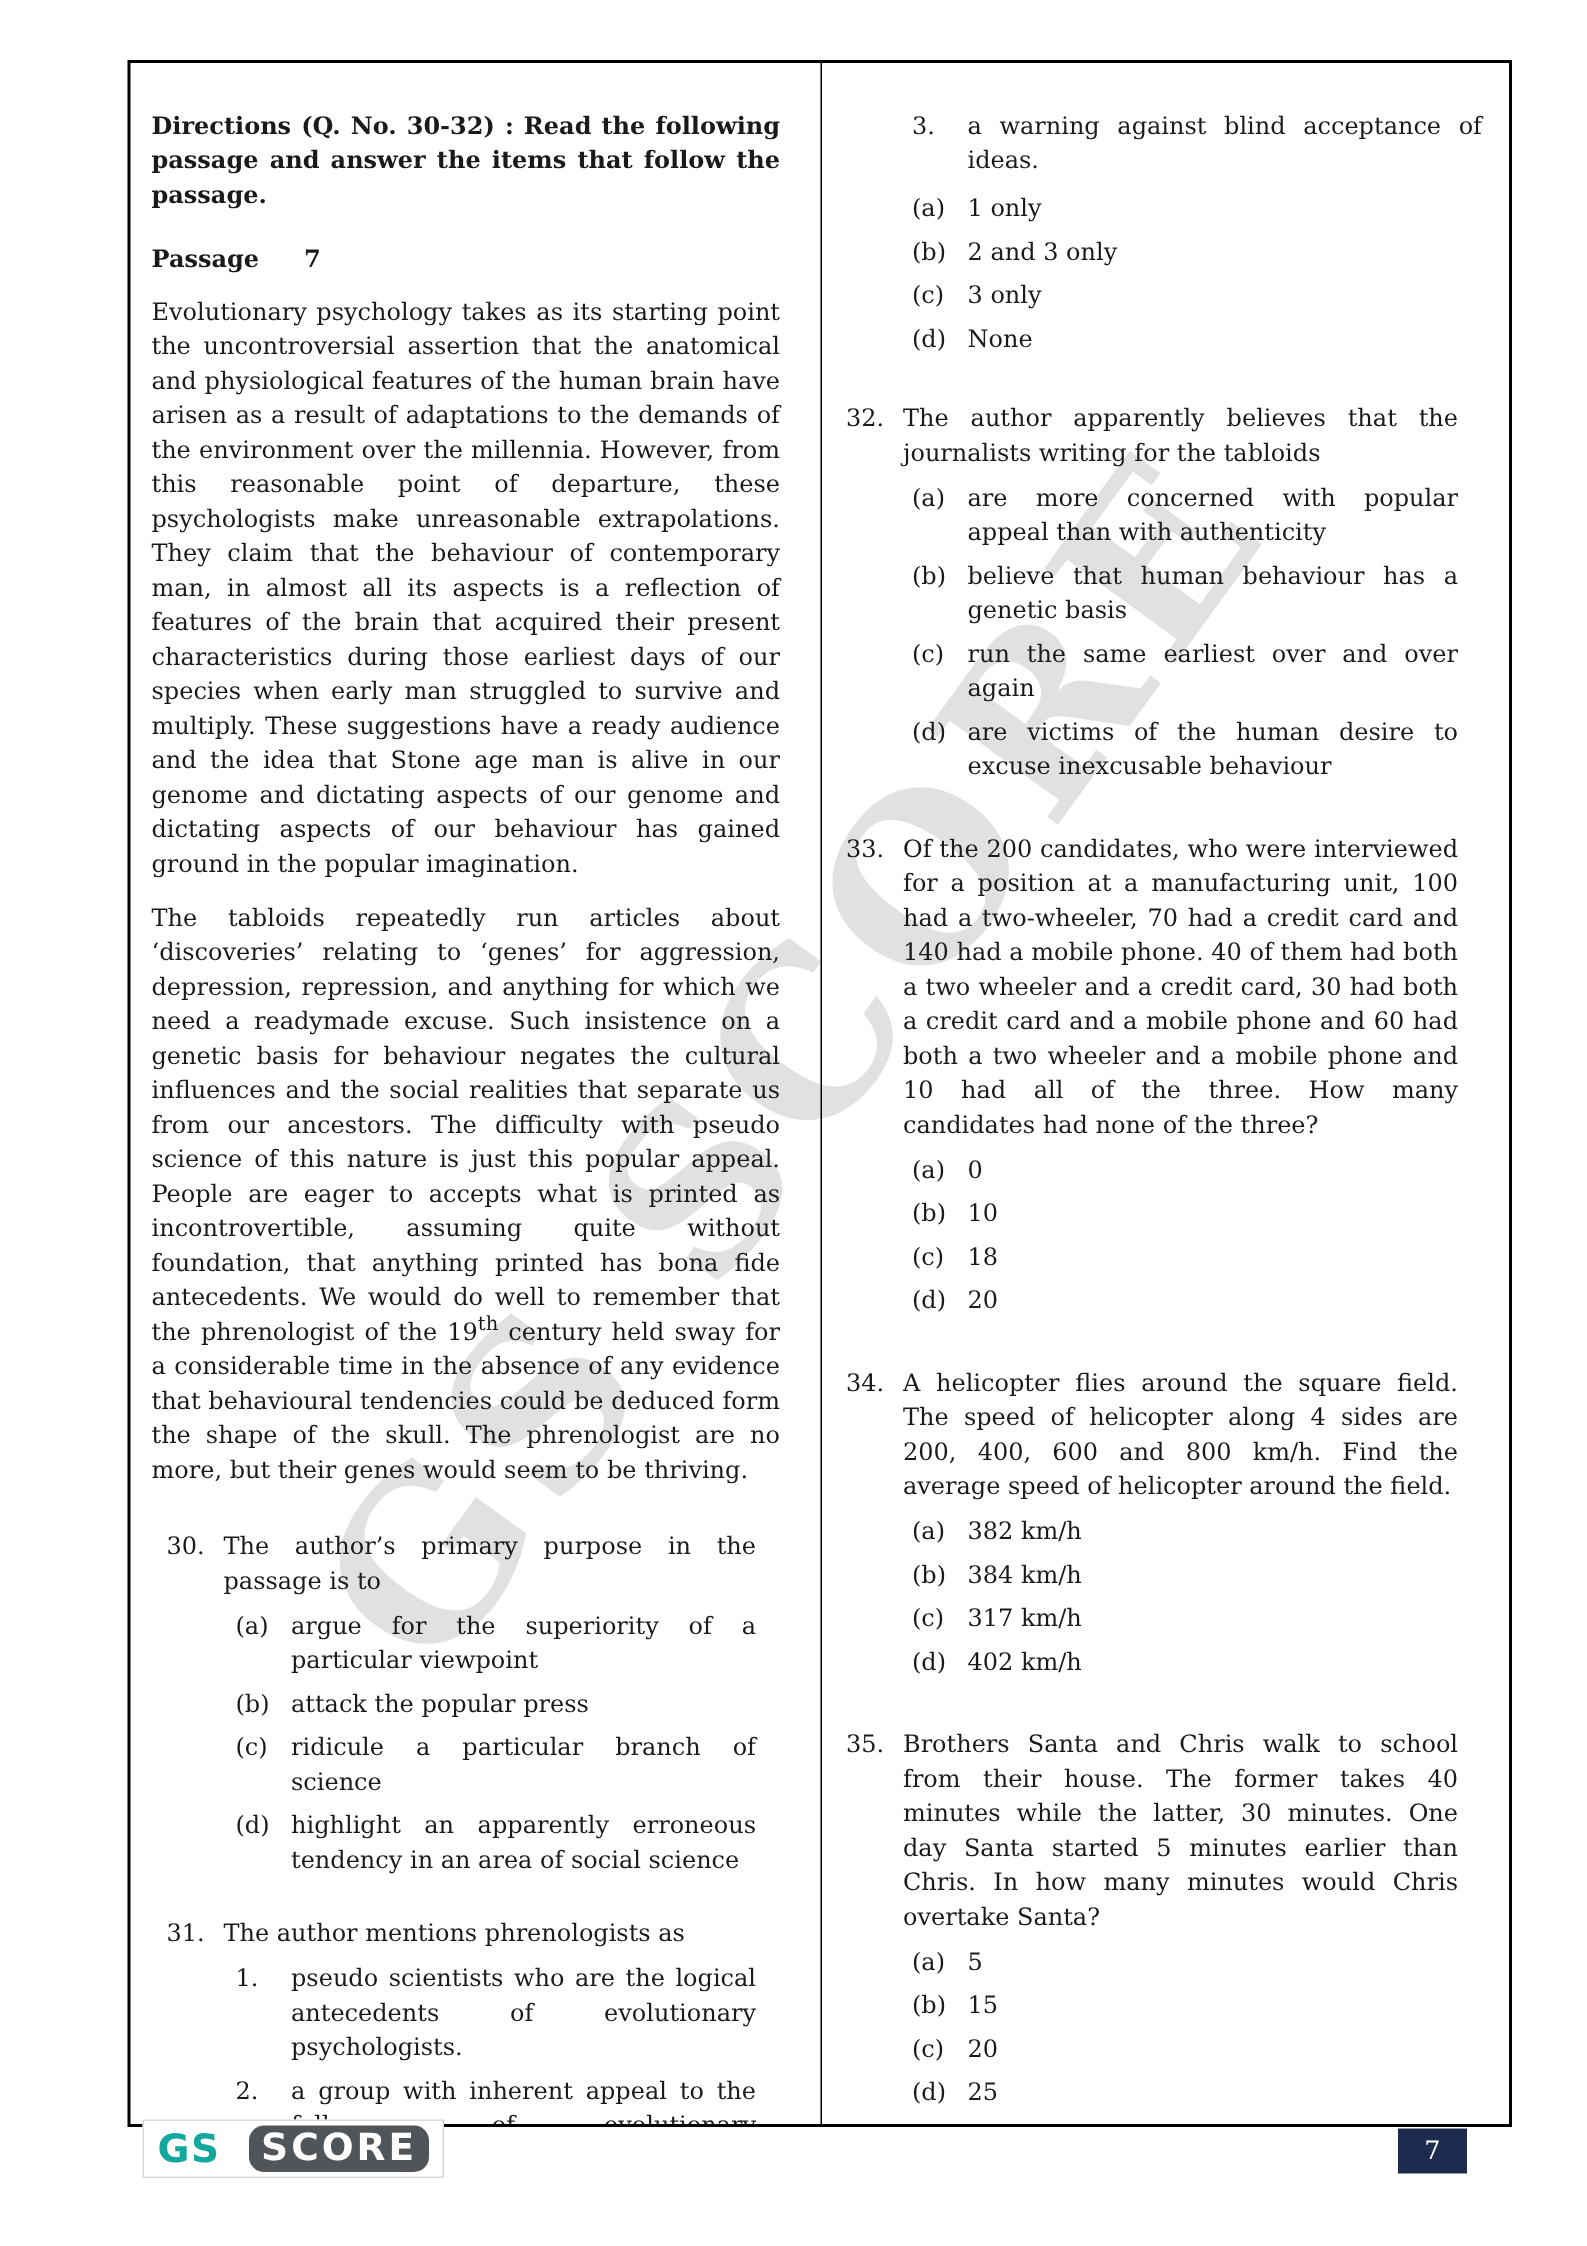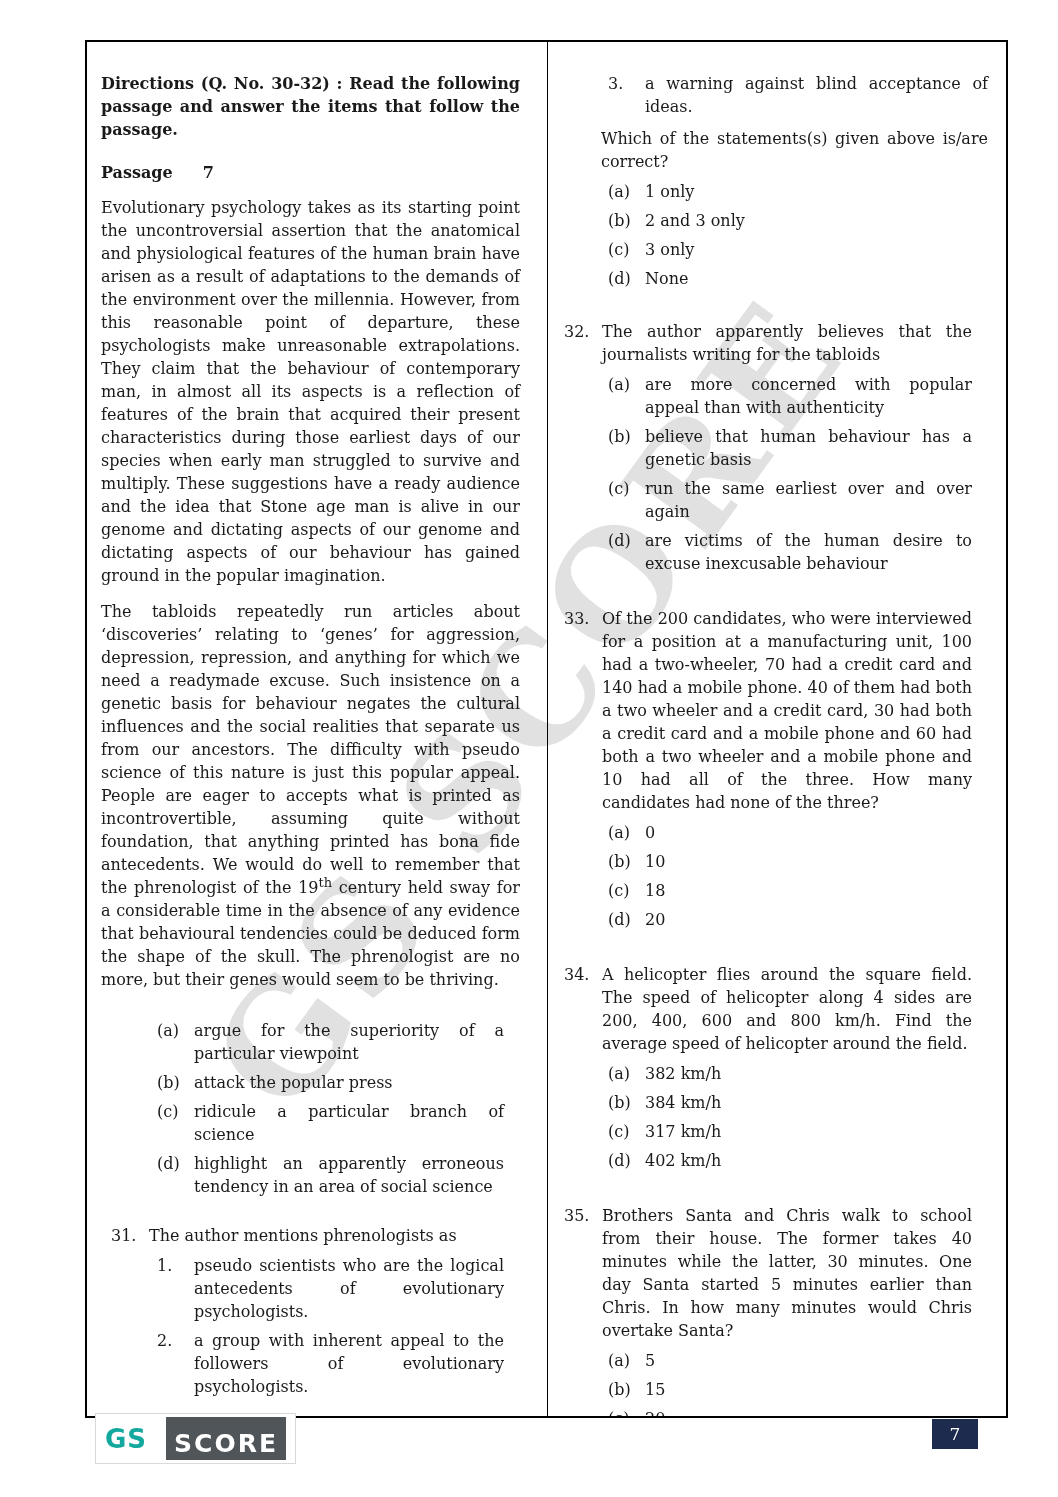--- a/index.html
+++ b/index.html
@@ -83,21 +83,22 @@
     font-weight:bold;
     font-size:26px;
     letter-spacing:1px;
   }
   .logo-score {
     background:#50555a;
     color:#ffffff;
     font-weight:bold;
     font-size:25px;
     letter-spacing:2px;
-    padding:12px 8px 2px 8px;
+    padding:0 8px 2px 8px;
+    border-radius:10px;
   }
   .page-num-box {
     position:absolute;
     left:932px; top:1419px;
     width:46px; height:30px;
     background:#1d2c4e;
     color:#ffffff;
     display:flex;
     align-items:center;
     justify-content:center;
@@ -116,20 +117,24 @@
 
     <p class="dirs">Directions (Q. No. 30-32) : Read the following passage and answer the items that follow the passage.</p>
 
     <p class="passage-title"><span>Passage</span><span class="pnum">7</span></p>
 
     <p class="para">Evolutionary psychology takes as its starting point the uncontroversial assertion that the anatomical and physiological features of the human brain have arisen as a result of adaptations to the demands of the environment over the millennia. However, from this reasonable point of departure, these psychologists make unreasonable extrapolations. They claim that the behaviour of contemporary man, in almost all its aspects is a reflection of features of the brain that acquired their present characteristics during those earliest days of our species when early man struggled to survive and multiply. These suggestions have a ready audience and the idea that Stone age man is alive in our genome and dictating aspects of our genome and dictating aspects of our behaviour has gained ground in the popular imagination.</p>
 
     <p class="para last"><span>The tabloids repeatedly run articles about ‘discoveries’ relating to ‘genes’ for aggression, depression, repression, and anything for which we need a readymade excuse. Such insistence on a genetic basis for behaviour negates the cultural influences and the social realities that separate us from our ancestors. The difficulty with pseudo science of this nature is just this popular appeal. People are eager to accepts what is printed as incontrovertible, assuming quite without foundation, that anything printed has bona fide antecedents. We would do well to remember that the phrenologist of the 19</span><sup>th</sup><span> century held sway for a considerable time in the absence of any evidence that behavioural tendencies could be deduced form the shape of the skull. The phrenologist are no more, but their genes would seem to be thriving.</span></p>
 
     <div class="question">
+      <div class="q-row">
+        <span class="q-num">30.</span>
+        <span class="q-text">The author’s primary purpose in the passage is to</span>
+      </div>
       <div class="options">
         <div class="opt">
           <span class="opt-label">(a)</span>
           <span class="opt-text">argue for the superiority of a particular viewpoint</span>
         </div>
         <div class="opt">
           <span class="opt-label">(b)</span>
           <span class="opt-text">attack the popular press</span>
         </div>
         <div class="opt">
@@ -163,21 +168,20 @@
   </div>
 
   <div class="col col-right">
 
     <div class="top-stmt">
       <span class="stmt-label">3.</span>
       <span class="stmt-text">a warning against blind acceptance of ideas.</span>
     </div>
 
     <div>
-      <div class="which-text">Which of the statements(s) given above is/are correct?</div>
       <div class="options">
         <div class="opt">
           <span class="opt-label">(a)</span>
           <span class="opt-text">1 only</span>
         </div>
         <div class="opt">
           <span class="opt-label">(b)</span>
           <span class="opt-text">2 and 3 only</span>
         </div>
         <div class="opt">

